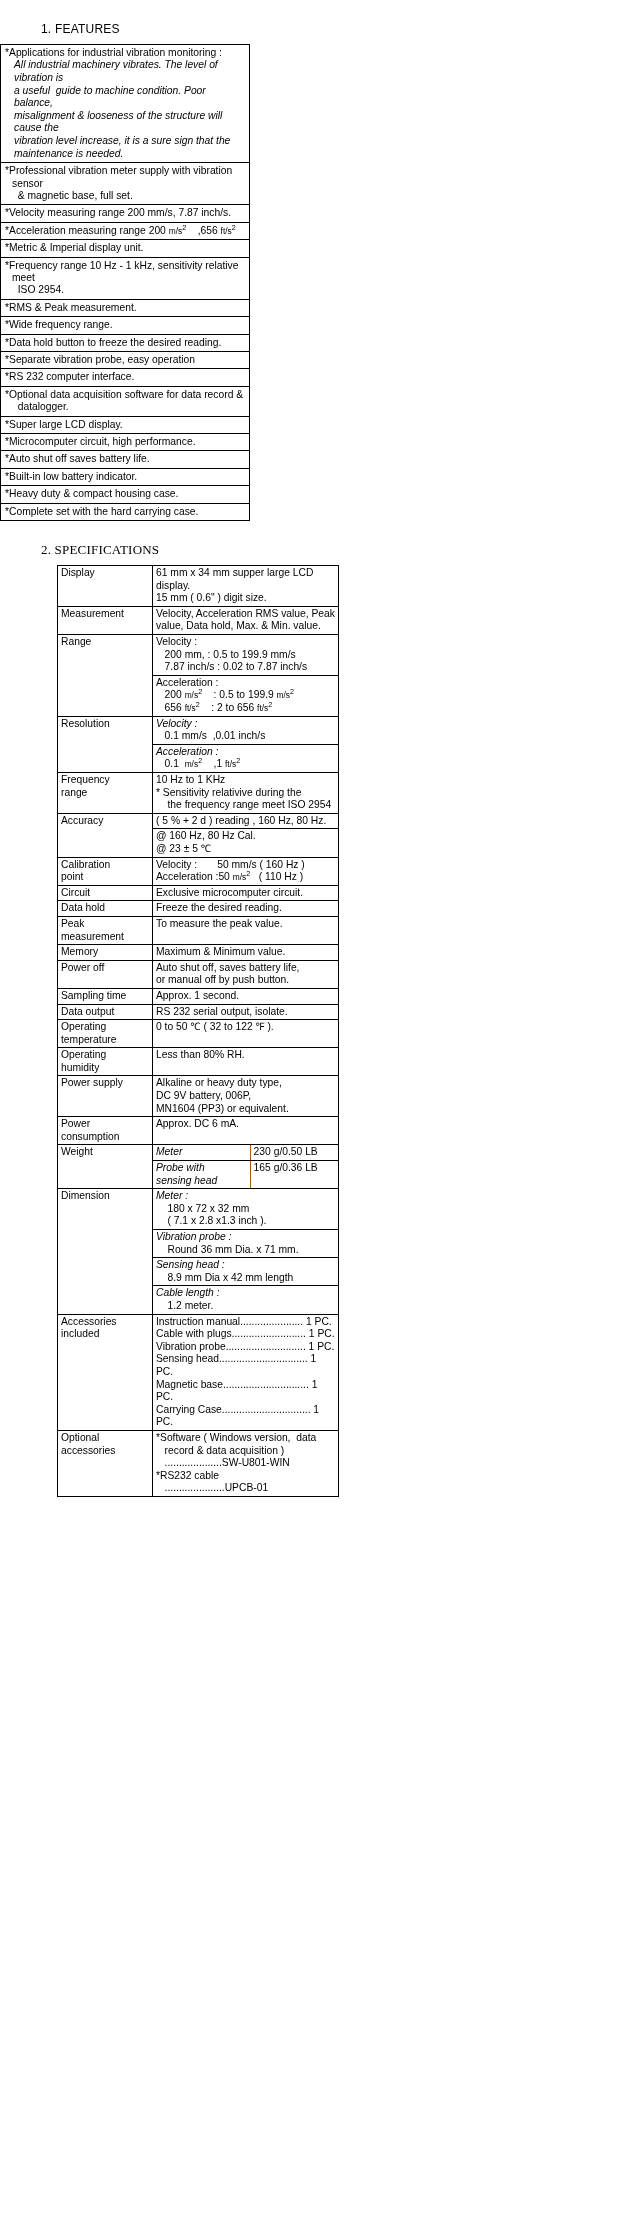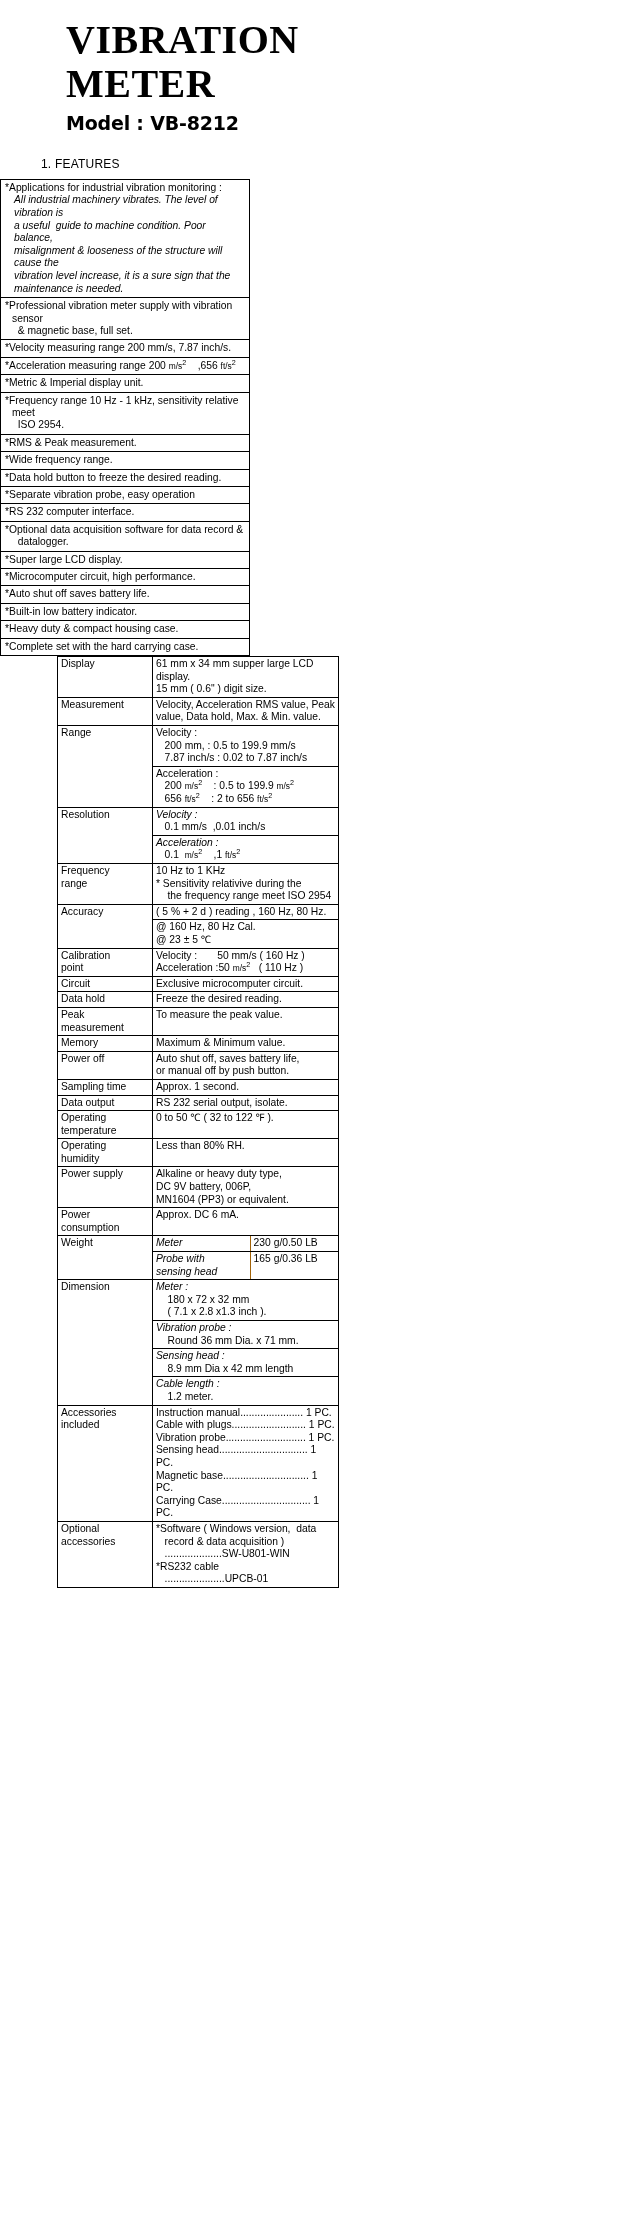--- a/index.html
+++ b/index.html
@@ -144,25 +144,20 @@
   .subrow td.c2 {
     border-left: 1px solid #a16207;
     width: 44%;
   }
 </style>
 </head>
 <body>
 
 <div class="page">
 
-  <div class="title-block">
-    <div class="title-line">VIBRATION</div>
-    <div class="title-line">METER</div>
-    <div class="model-line">Model : VB-8212</div>
-  </div>
 
   <div class="section-heading">1. FEATURES</div>
 
   <table class="features">
     <tbody>
       <tr>
         <td>
           <span class="feat-text">*Applications for industrial vibration monitoring :</span>
           <span class="feat-italic">All industrial machinery vibrates. The level of vibration is
 a useful  guide to machine condition. Poor balance,
@@ -255,20 +250,21 @@
         </td>
       </tr>
       <tr>
         <td>
           <span class="feat-text">*Complete set with the hard carrying case.</span>
         </td>
       </tr>
     </tbody>
   </table>
 
+  <div class="section-heading serif">2. SPECIFICATIONS</div>
 
   <table class="specs">
     <tbody>
       <tr>
         <td class="label">Display</td>
         <td>
             <span class="lines">61 mm x 34 mm supper large LCD
 display.
 15 mm ( 0.6" ) digit size.</span>
           </td>

